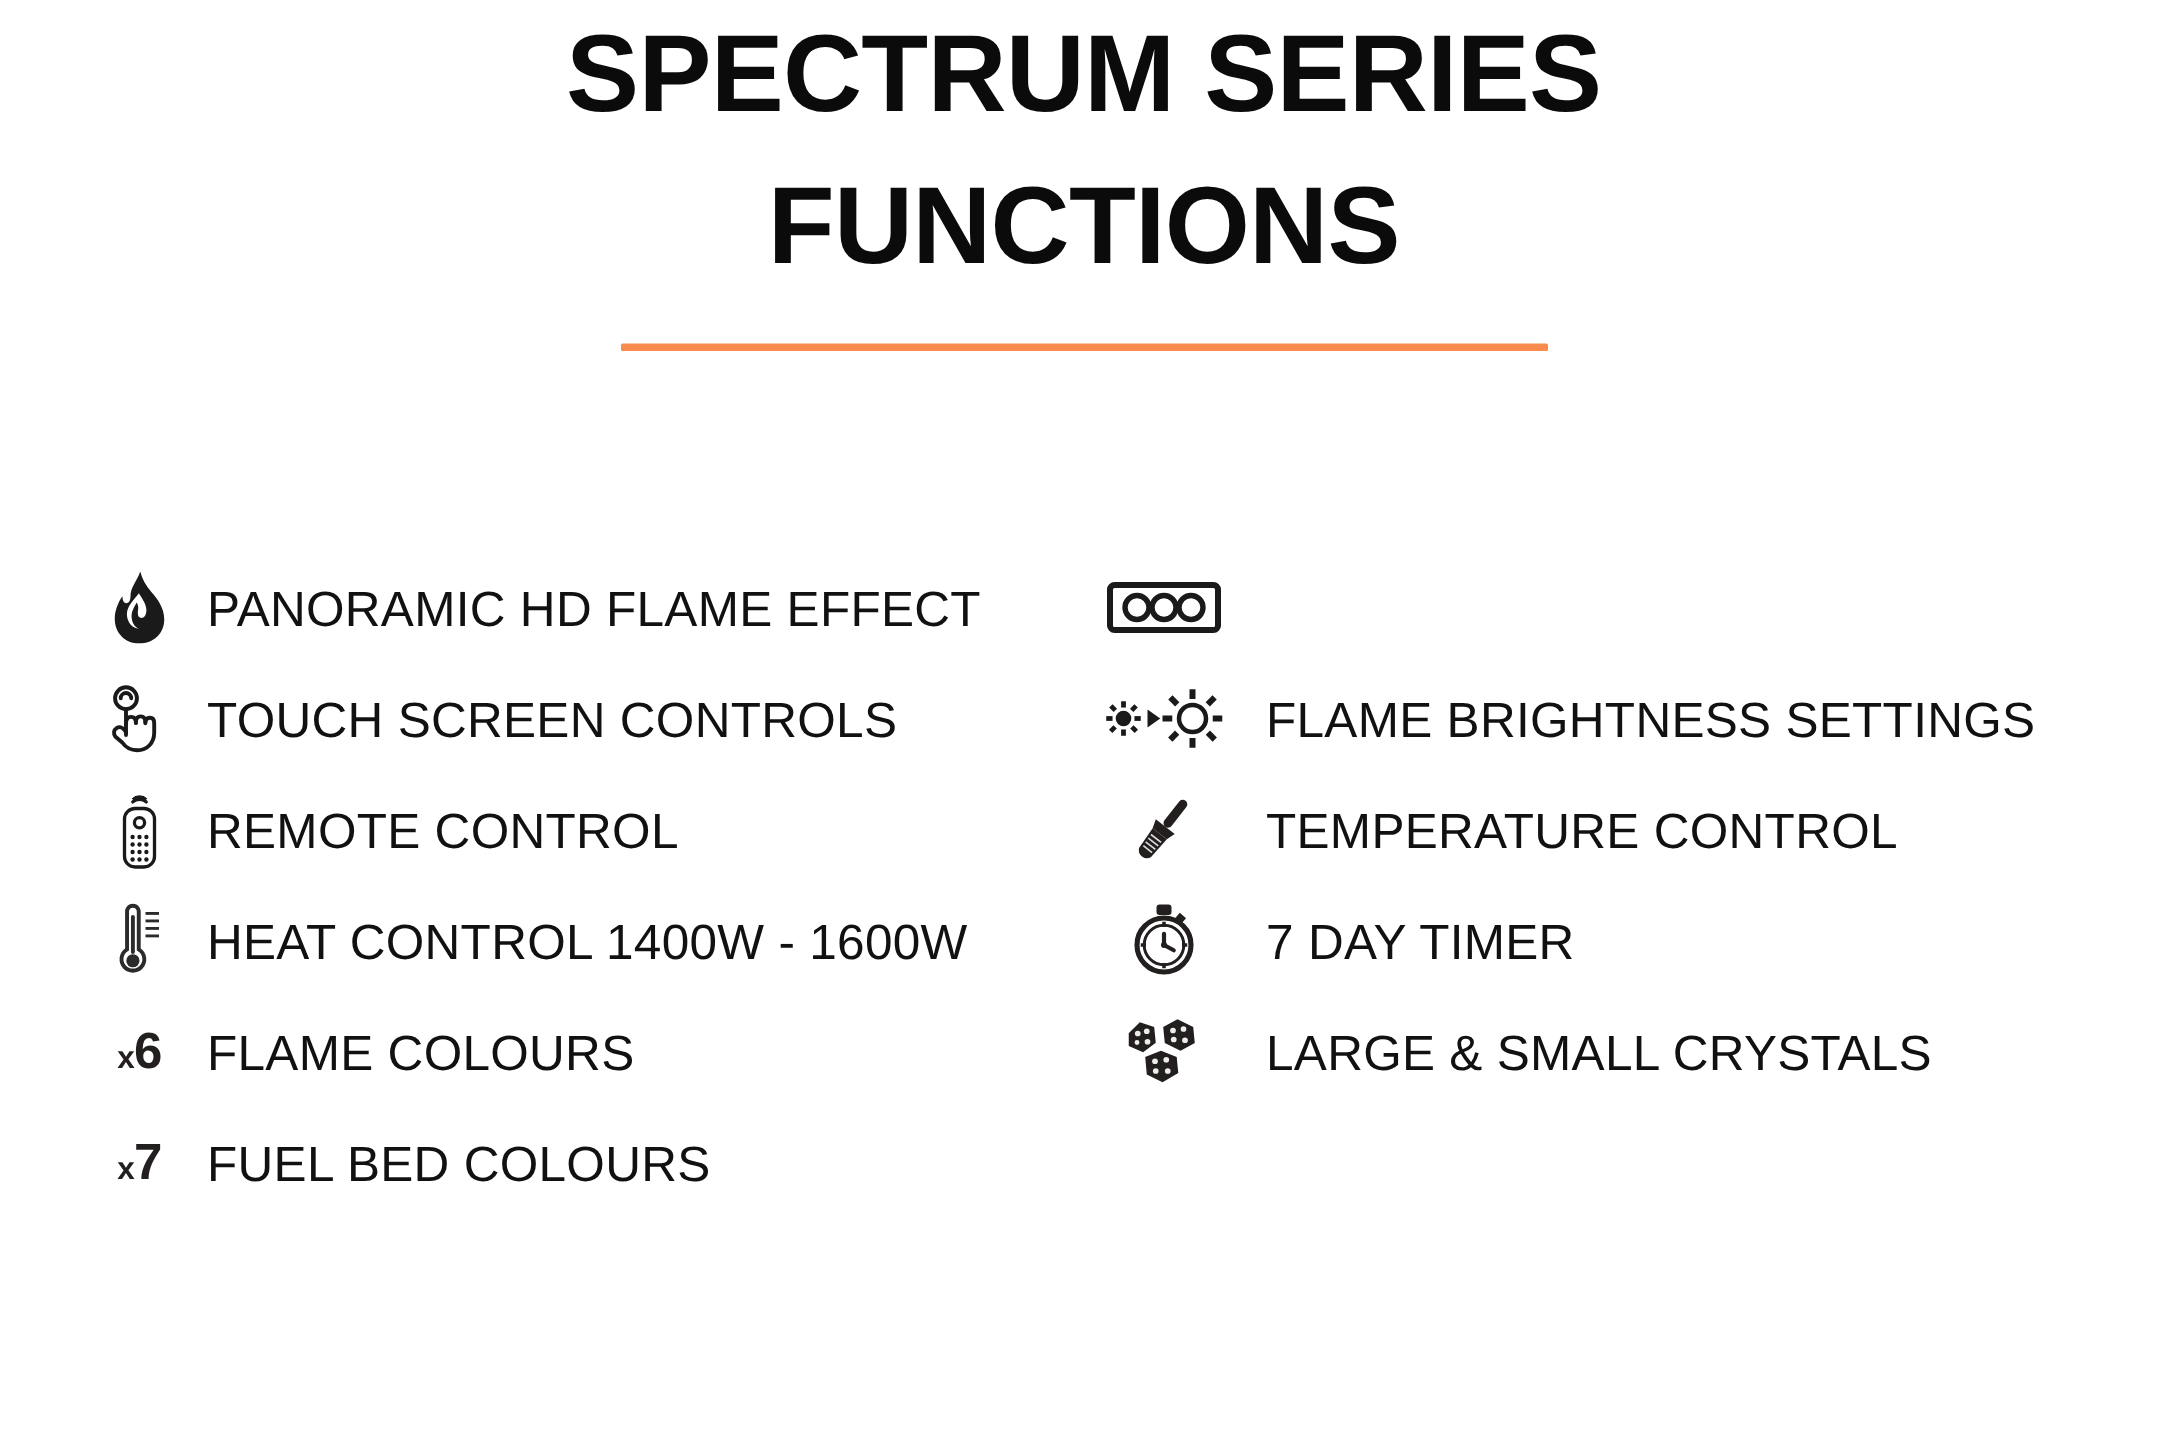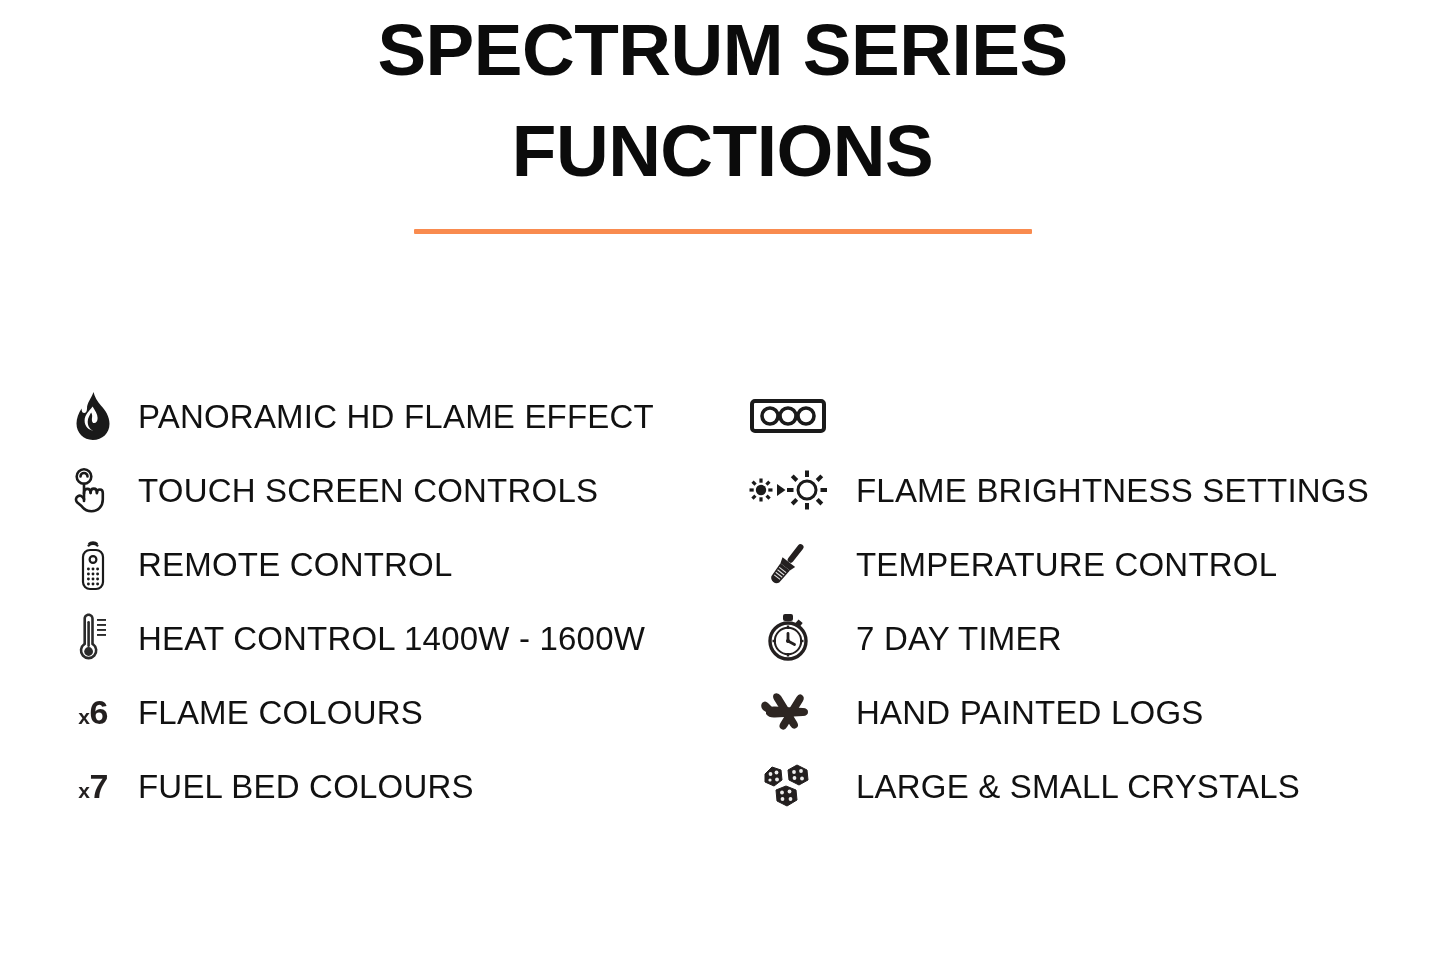--- a/index.html
+++ b/index.html
@@ -24,25 +24,25 @@
   .divider-wrap { margin-top:28px; display:flex; justify-content:center; }
   .divider {
     width:618px; height:5px;
     background:#f98b4f;
     border-radius:1px;
   }
 
   
   .features {
     position:absolute;
-    top:379px; left:0;
+    top:368px; left:0;
     width:1445px;
     display:grid;
     grid-template-columns:712px 680px;
-    column-gap:12px;
+    column-gap:0;
   }
   .col { display:flex; flex-direction:column; }
   .col-left  { padding-left:56px; }
   .col-right { padding-left:18px; }
 
   .row {
     display:flex;
     align-items:center;
     height:74px;
   }
@@ -283,37 +283,20 @@
             <g stroke="#231f1f" stroke-width="2.8" stroke-linecap="round">
               <path d="M23 28 L23 20.5"></path>
               <path d="M23 28 L29.5 31.5"></path>
             </g>
             <circle cx="23" cy="28" r="2" fill="#231f1f"></circle>
           </svg>
         </div>
         <div class="label">7 DAY TIMER</div>
       </div>
 
-      <div class="row">
-        <div class="icon-cell">
-          <svg width="56" height="44" viewBox="0 0 56 44">
-            <g fill="#2e2622">
-
-              <path d="M6 20 q3-4 9-3.5 l28 1.5 q5 0.3 5 4 0 3.7-5 4 l-28 1.5 Q9 28 6 24 Z"></path>
-
-              <path d="M14 4 q4-2 7 2 l16 26 q2.5 4-0.8 6 -3.3 2-5.8-2 L14.2 10 Q12 6.5 14 4 Z"></path>
-
-              <path d="M42 5 q3 2 1 6 L27 37 q-2.4 4-5.7 2 -3.3-2-0.9-6 L36.5 7 q2.5-4 5.5-2 Z"></path>
-
-              <path d="M2 13 q3-3 6 0 l5 5 -4 6 -6-4 Q0 17 2 13 Z"></path>
-            </g>
-          </svg>
-        </div>
-        <div class="label">HAND PAINTED LOGS</div>
-      </div>
 
       <div class="row">
         <div class="icon-cell">
           <svg width="54" height="46" viewBox="0 0 54 46">
             <g fill="#231f1f" stroke="#231f1f" stroke-width="1">
 
               <path d="M4 11 L11 4 L20 7 L21 17 L13 23 L4 19 Z"></path>
 
               <path d="M27 7 L36 2 L46 7 L47 17 L38 22 L28 17 Z"></path>
 

